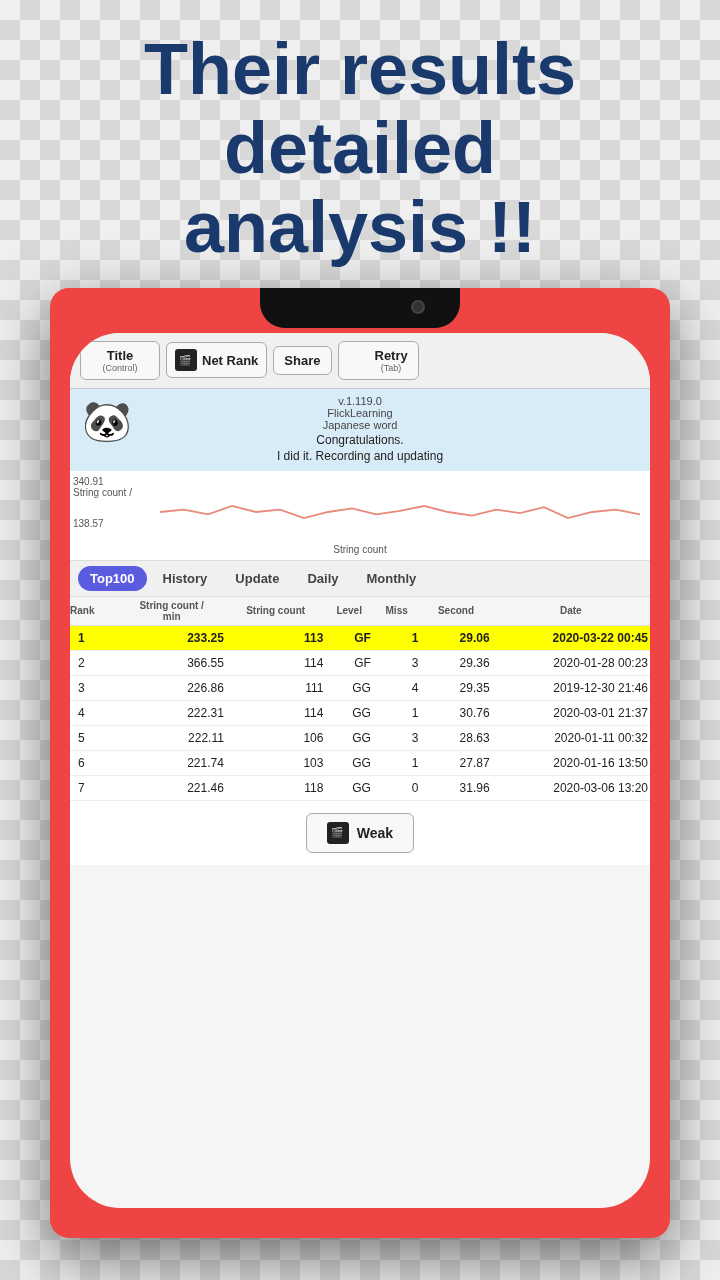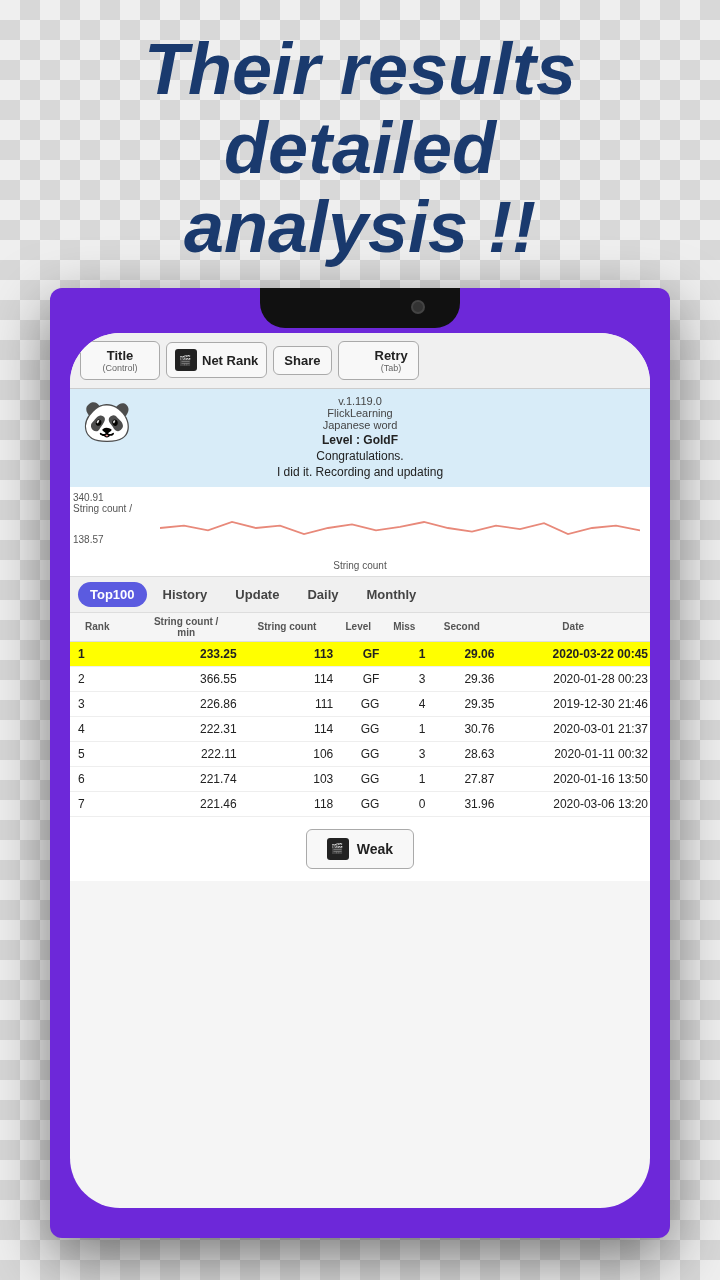--- a/index.html
+++ b/index.html
@@ -30,39 +30,38 @@
 
     .headline {
       position: relative;
       z-index: 1;
       text-align: center;
       padding: 30px 40px 20px;
       font-size: 72px;
       font-weight: 900;
       color: #1a3a6e;
       line-height: 1.1;
-      font-style: italic;
     }
 
     .phone-container {
       position: relative;
       z-index: 1;
       width: 620px;
       height: 950px;
       margin: 0 auto;
     }
 
     
     .phone-frame {
       position: absolute;
       top: 0; left: 0;
       width: 620px;
       height: 950px;
-      background: #6d28d9;
-      border-radius: 12px;
+      background: #ef4444;
+      border-radius: 19px;
       box-shadow: 0 20px 60px rgba(0,0,0,0.5);
     }
 
     
     .phone-notch {
       position: absolute;
       top: 0;
       left: 50%;
       transform: translateX(-50%);
       width: 200px;
@@ -268,21 +267,21 @@
 
     .data-table th {
       font-size: 10px;
       color: #555;
       text-align: center;
       padding: 3px 2px;
       background: #f5f5f5;
       border-bottom: 1px solid #ddd;
     }
 
-    .data-table th.left { text-align: left; padding-left: 15px; }
+    .data-table th.left { text-align: left; padding-left: 0; }
 
     .data-table td {
       text-align: right;
       padding: 5px 2px;
       border-bottom: 1px solid #eee;
       color: #222;
     }
 
     .data-table td.left { text-align: left; padding-left: 8px; }
 
@@ -368,21 +367,20 @@
           </button>
         </div>
 
         <div class="info-header">
           <div class="panda-mascot">🐼</div>
           <div class="info-version-row">
             <span>v.1.119.0</span>
             <span>FlickLearning</span>
             <span>Japanese word</span>
           </div>
-          <div class="info-title-row">Level : GoldF</div>
           <div class="info-message">Congratulations.</div>
           <div class="info-message">I did it. Recording and updating</div>
         </div>
 
         <div class="chart-area">
           <div class="chart-labels">
             <div>340.91</div>
             <div>String count /</div>
             <div style="margin-top:20px;">138.57</div>
           </div>

